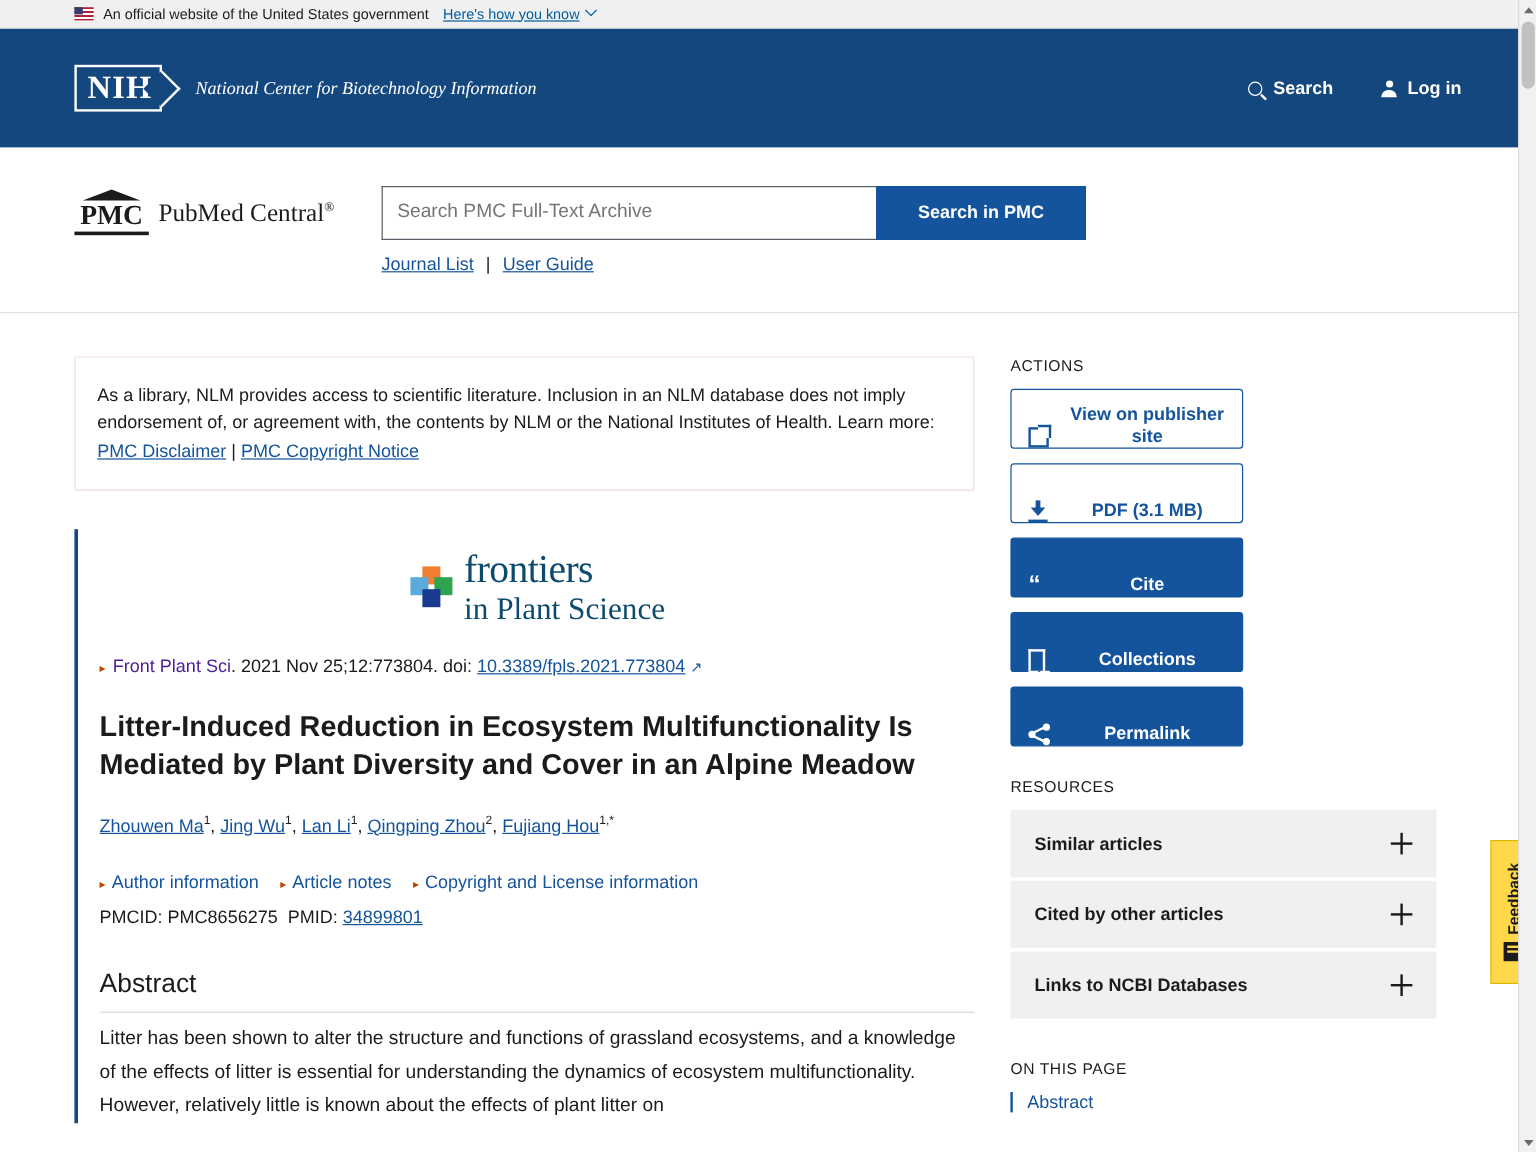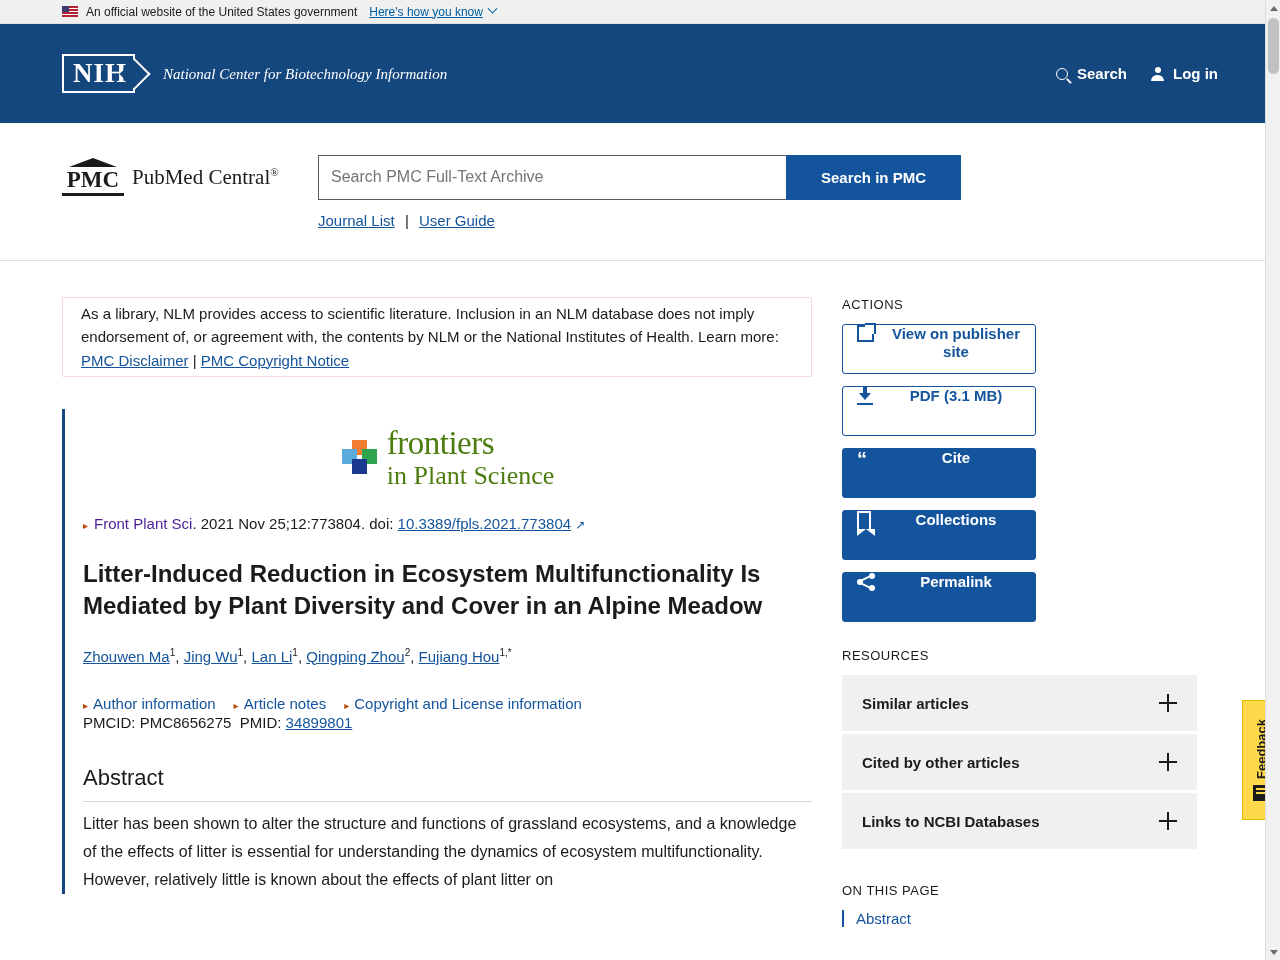--- a/index.html
+++ b/index.html
@@ -88,21 +88,21 @@
     font-weight: bold;
     line-height: 1.15;
     font-family: "Liberation Serif", serif;
   }
   .nih-sub {
     font-size: 15px;
     font-style: italic;
     font-family: "Liberation Serif", serif;
     margin-top: 2px;
   }
-  .nih-right { margin-left: auto; display: flex; align-items: center; gap: 24px; }
+  .nih-right { margin-left: auto; display: flex; align-items: center; gap: 40px; }
   .nih-link {
     display: flex; align-items: center; gap: 9px;
     color: #fff; font-weight: bold; font-size: 15px; text-decoration: none;
   }
   .mag {
     width: 12px; height: 12px; border: 1.8px solid #fff; border-radius: 50%;
     position: relative; display: inline-block;
   }
   .mag:after {
     content: ""; position: absolute; right: -5px; bottom: -3px;
@@ -150,21 +150,21 @@
     border-left: 24px solid transparent;
     border-right: 24px solid transparent;
     border-bottom: 9px solid #1b1b1b;
   }
   .pmc-mark span { border-bottom: 3px solid #1b1b1b; display: block; padding-bottom: 2px; }
   .pmc-name {
     font-size: 21px; margin-left: 8px; color: #1b1b1b;
     font-family: "Liberation Serif", serif;
   }
   .pmc-name sup { font-size: 11px; }
-  .search-wrap { display: flex; flex: none; width: 643px; }
+  .search-wrap { display: flex; flex: none; width: 587px; }
   .search-input {
     flex: 1;
     height: 45px;
     border: 1px solid #565c65;
     border-right: none;
     padding: 0 12px;
     font-size: 16px;
     color: #5a5a5a;
     font-family: "Liberation Sans", sans-serif;
     outline: none;
@@ -192,21 +192,21 @@
     display: flex;
     padding: 36px 62px 0 62px;
     gap: 30px;
   }
   .col-main { width: 750px; flex: none; }
   .col-side { width: 355px; flex: none; }
 
   .disclaimer {
     border: 1px solid #f3d9d9;
     background: #fff;
-    padding: 4px 18px;
+    padding: 20px 18px;
     font-size: 15px;
     line-height: 1.55;
     color: #1b1b1b;
     border-radius: 2px;
   }
   .disclaimer a { color: #14549c; text-decoration: underline; }
 
   .article-wrap {
     border-left: 3px solid #14477d;
     margin-top: 32px;
@@ -220,21 +220,21 @@
     display: flex; align-items: center; gap: 10px;
   }
   .frontiers-cubes { width: 36px; height: 36px; position: relative; }
   .fc { position: absolute; width: 15px; height: 15px; }
   .fc1 { background: #f07d30; left: 11px; top: 0; }
   .fc2 { background: #2fa44f; left: 21px; top: 9px; }
   .fc3 { background: #5aabdb; left: 1px; top: 9px; }
   .fc4 { background: #1a3a8f; left: 11px; top: 19px; }
   .frontiers-txt {
     font-family: "Liberation Serif", serif;
-    color: #4d7c0f;
+    color: #0c4a6e;
     line-height: 1.0;
   }
   .frontiers-txt .l1 { font-size: 33px; letter-spacing: -0.5px; }
   .frontiers-txt .l2 { font-size: 26px; margin-top: 3px; }
 
   .cite-line {
     font-size: 15px; color: #1b1b1b; margin-bottom: 26px;
     display: flex; align-items: baseline; gap: 6px;
   }
   .tri {
@@ -248,42 +248,42 @@
     font-size: 24px;
     line-height: 1.35;
     margin: 0 0 22px 0;
     color: #1b1b1b;
     font-weight: bold;
   }
   .authors { font-size: 15px; margin-bottom: 26px; line-height: 1.6; }
   .authors a { color: #14549c; text-decoration: underline; }
   .authors sup { font-size: 10px; }
   .meta-links {
-    font-size: 15px; display: flex; gap: 18px; margin-bottom: 2px; flex-wrap: wrap;
+    font-size: 15px; display: flex; gap: 18px; margin-bottom: 12px; flex-wrap: wrap;
   }
   .meta-links span.item { color: #14549c; cursor: pointer; }
   .meta-links .tri { margin-right: 5px; }
   .ids { font-size: 15px; color: #1b1b1b; margin-bottom: 34px; }
   .ids a { color: #14549c; text-decoration: underline; }
 
   h2.sect {
     font-size: 22px; font-weight: normal; margin: 0 0 8px 0;
     padding-bottom: 10px; border-bottom: 1px solid #d6d7d9;
   }
   .abstract-p {
     font-size: 16px; line-height: 1.75; margin-top: 4px;
   }
 
   
   .side-head {
     font-size: 13px; font-weight: normal; letter-spacing: 0.5px;
     color: #1b1b1b; margin-bottom: 12px; text-transform: uppercase;
   }
   .act-btn {
-    display: flex; align-items: flex-start;
+    display: flex; align-items: flex-end;
     height: 50px; margin-bottom: 12px;
     border-radius: 3px;
     font-size: 15px; font-weight: bold;
     cursor: pointer;
     padding: 0 14px;
     width: 194px;
   }
   .act-outline { border: 1px solid #14549c; color: #14549c; background: #fff; }
   .act-solid { background: #14549c; color: #fff; border: 1px solid #14549c; }
   .act-btn .ico { width: 34px; flex: none; display: flex; align-items: center; }

